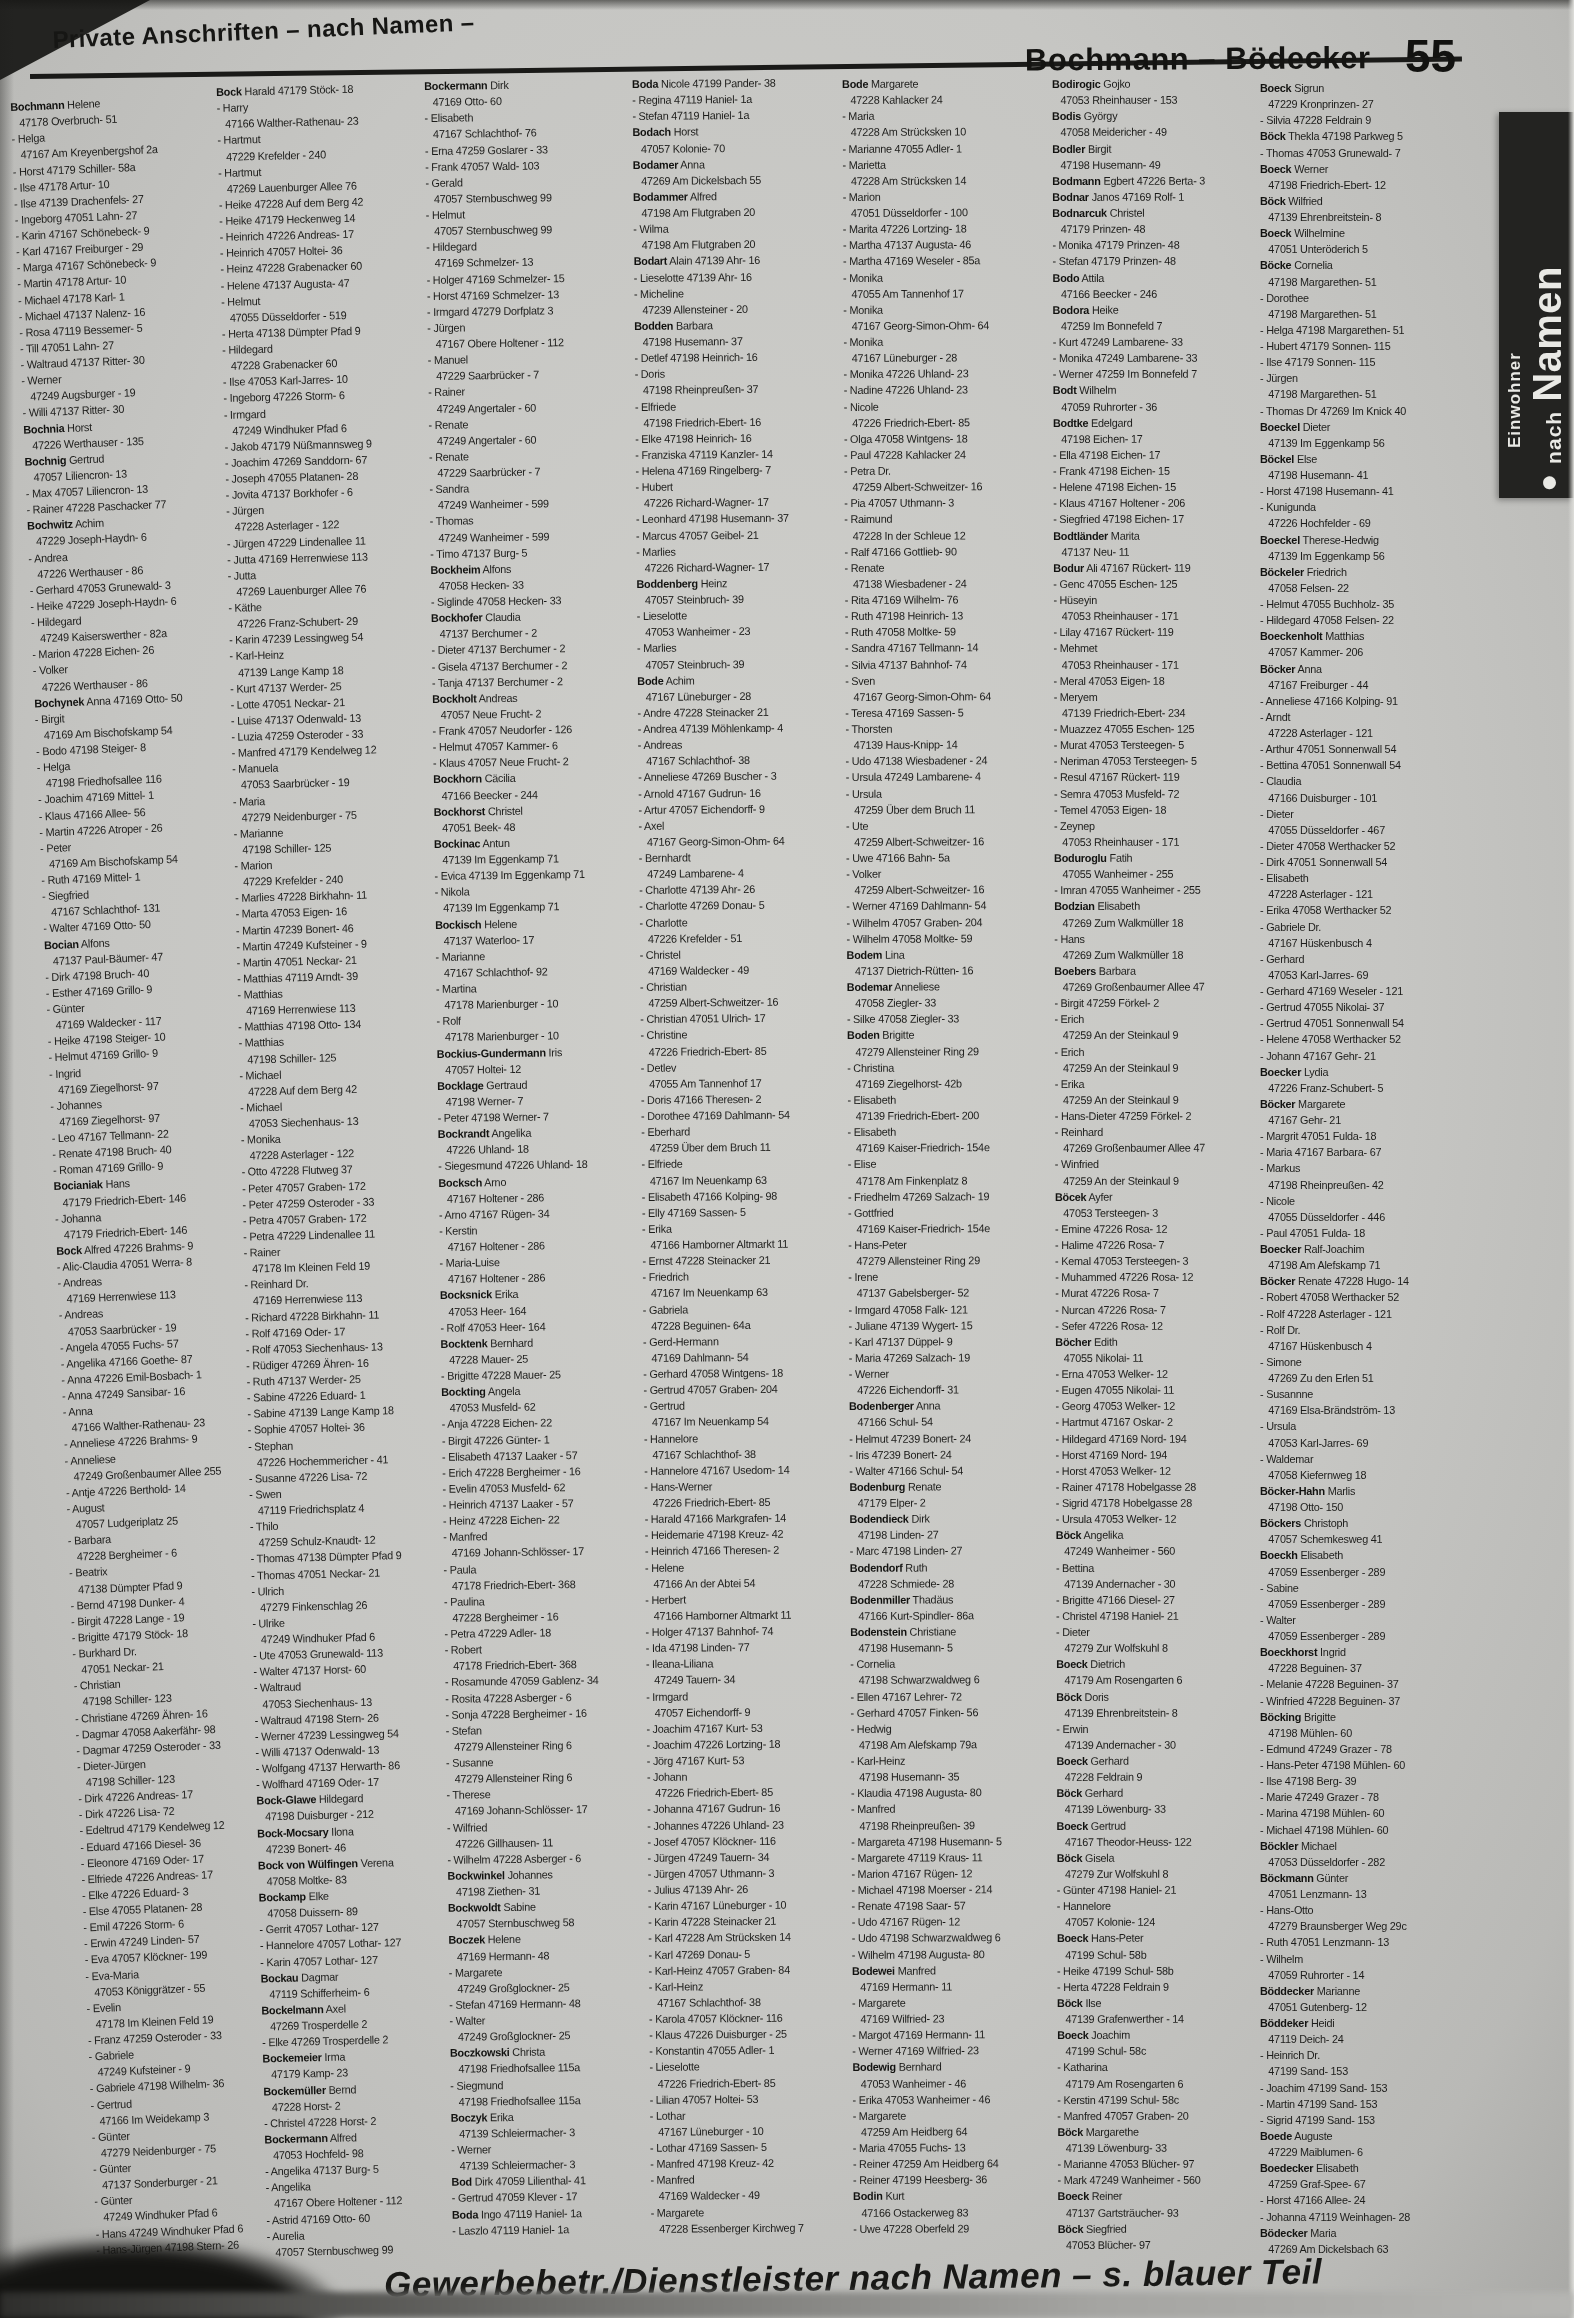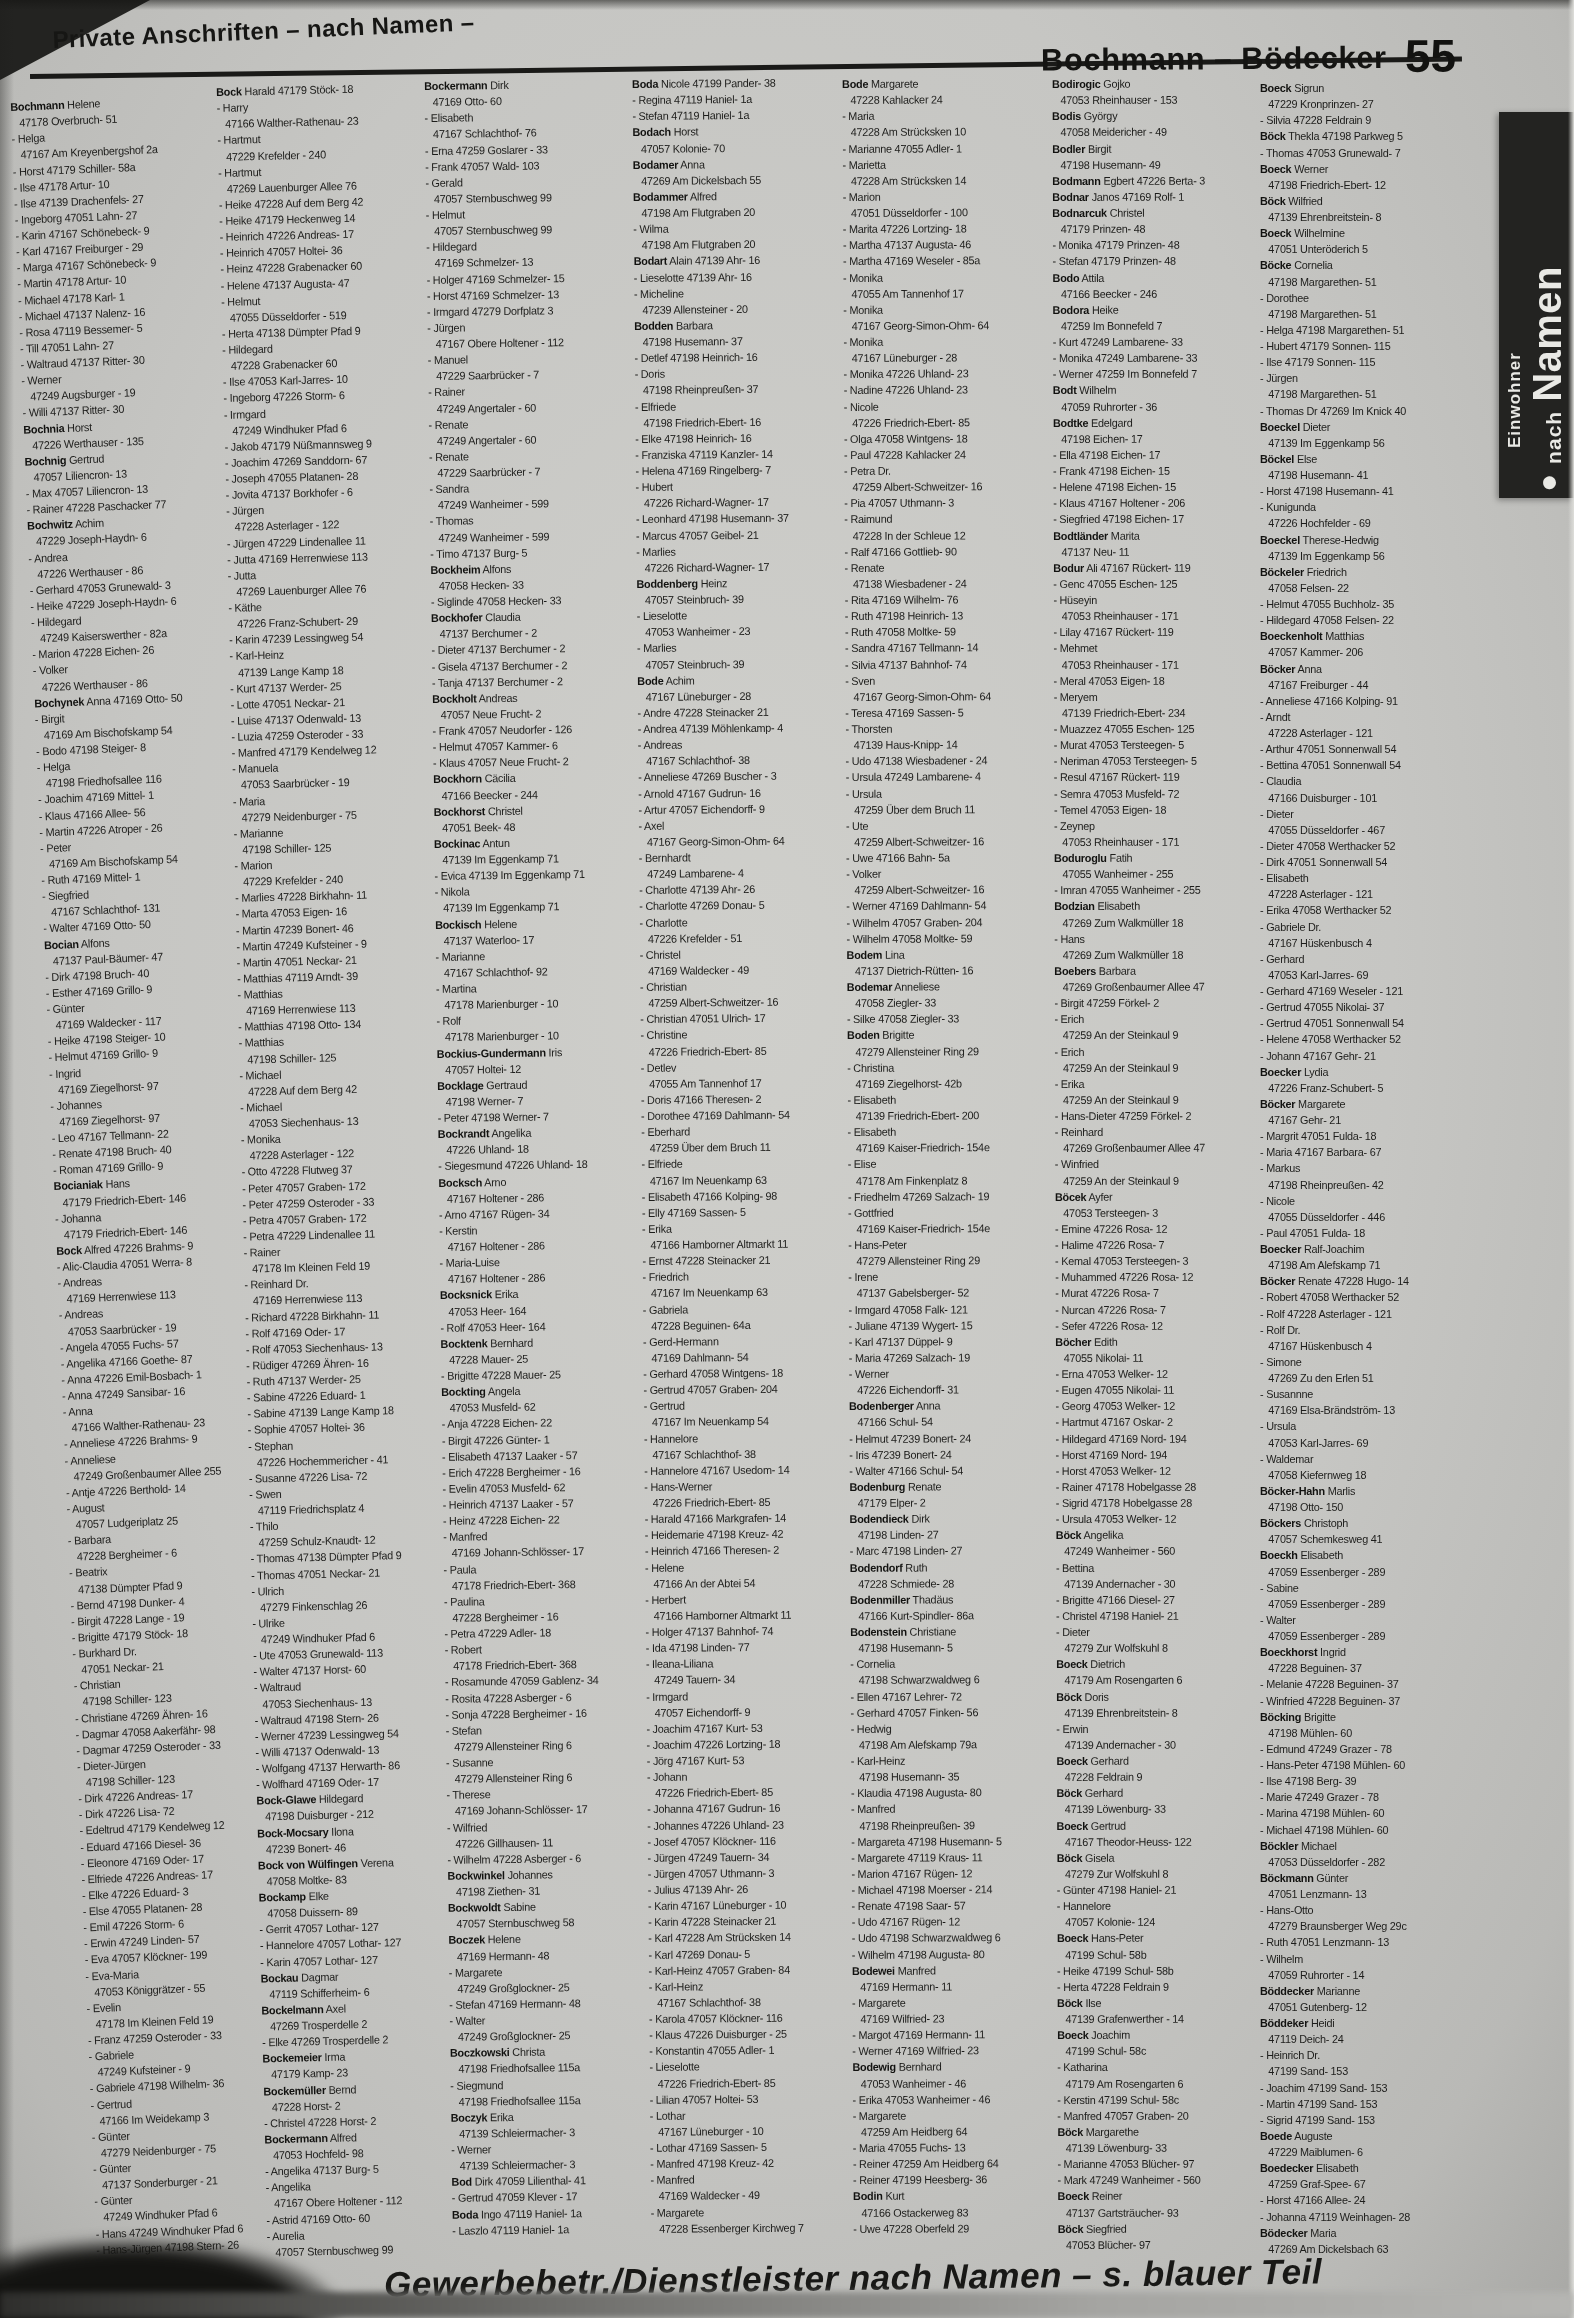--- a/index.html
+++ b/index.html
@@ -20,21 +20,21 @@
   .left-edge{position:absolute;left:0;top:0;width:14px;height:100%;
              background:linear-gradient(to right,rgba(30,30,28,.38),rgba(30,30,28,0));}
 
   
   .hdr-left{position:absolute;left:52px;top:26px;font-size:24px;font-weight:bold;color:#161614;
             transform:rotate(-2.4deg);transform-origin:left top;letter-spacing:.4px;white-space:nowrap;}
   .hdr-rule{position:absolute;left:30px;top:74px;width:1432px;height:5px;background:#1a1a18;
             transform:rotate(-0.7deg);transform-origin:left top;}
   .hdr-right{position:absolute;right:118px;top:30px;white-space:nowrap;transform:rotate(-0.4deg);}
   .hdr-range{font-size:31px;font-weight:bold;color:#141412;letter-spacing:.5px;}
-  .hdr-pagenum{font-size:46px;font-weight:bold;color:#121210;margin-left:14px;vertical-align:-4px;}
+  .hdr-pagenum{font-size:46px;font-weight:bold;color:#121210;margin-left:30px;vertical-align:-4px;}
 
   
   .col{position:absolute;width:208px;font-size:11.2px;line-height:16.12px;color:#1d1d1b;
        white-space:pre;letter-spacing:-0.25px;transform-origin:top left;}
   .col b{font-weight:bold;color:#121210;}
   .c0{left:10px;  top:99px; transform:rotate(-2.3deg) scaleX(.97);}
   .c1{left:216px; top:84px; transform:rotate(-1.35deg) scaleX(.97);}
   .c2{left:424px; top:78px; transform:rotate(-0.75deg) scaleX(.97);}
   .c3{left:632px; top:76px; transform:rotate(-0.5deg) scaleX(.97);}
   .c4{left:842px; top:76px; transform:rotate(-0.3deg) scaleX(.97);}

